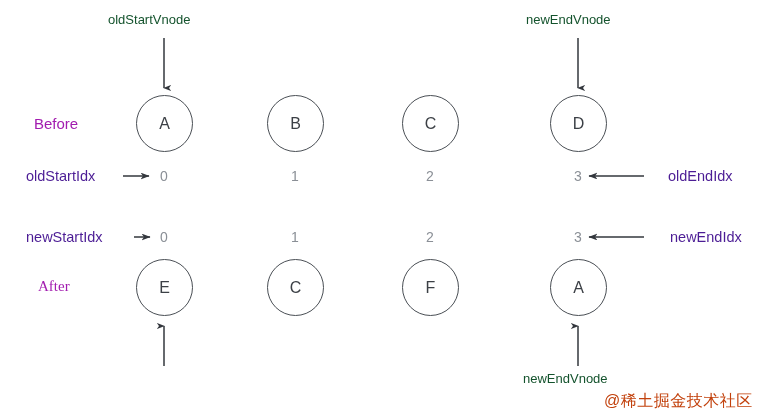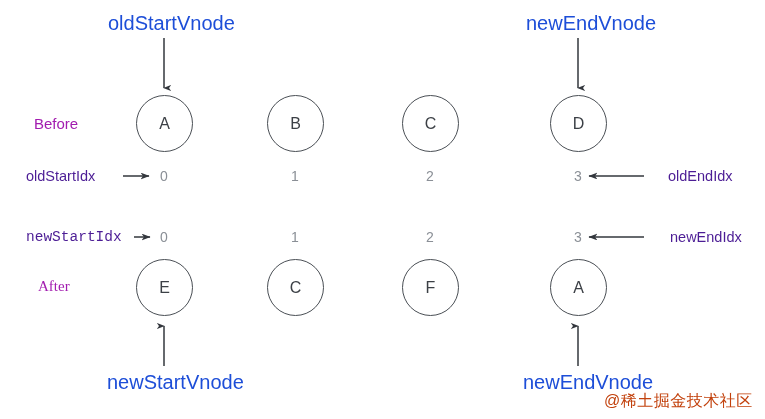--- a/index.html
+++ b/index.html
@@ -52,22 +52,22 @@
     text-align: center;
   }
   .ptr-label {
     position: absolute;
     font-size: 14.5px;
     color: #4c1d95;
     white-space: nowrap;
   }
   .vnode-label {
     position: absolute;
-    font-size: 20px;
-    color: #1d4ed8;
+    font-size: 13px;
+    color: #14532d;
     white-space: nowrap;
   }
   .watermark {
     position: absolute;
     font-size: 16px;
     color: #c2410c;
     white-space: nowrap;
     letter-spacing: 0.5px;
   }
 </style>
@@ -138,35 +138,34 @@
 
   <div class="ptr-label" style="left:26px; top:168px;">oldStartIdx</div>
 
   <div class="idx-num" style="left:145px; top:168px; width:38px;">0</div>
   <div class="idx-num" style="left:276px; top:168px; width:38px;">1</div>
   <div class="idx-num" style="left:411px; top:168px; width:38px;">2</div>
   <div class="idx-num" style="left:559px; top:168px; width:38px;">3</div>
 
   <div class="ptr-label" style="left:668px; top:168px;">oldEndIdx</div>
 
-  <div class="ptr-label" style="left:26px; top:229px;font-family:Liberation Mono, monospace;">newStartIdx</div>
+  <div class="ptr-label" style="left:26px; top:229px;">newStartIdx</div>
 
   <div class="idx-num" style="left:145px; top:229px; width:38px;">0</div>
   <div class="idx-num" style="left:276px; top:229px; width:38px;">1</div>
   <div class="idx-num" style="left:411px; top:229px; width:38px;">2</div>
   <div class="idx-num" style="left:559px; top:229px; width:38px;">3</div>
 
   <div class="ptr-label" style="left:670px; top:229px;">newEndIdx</div>
 
   <div class="row-label" style="left:38px; top:278px;font-family:Liberation Serif, serif;">After</div>
 
   <div class="node-circle" style="left:136px; top:259px;">E</div>
   <div class="node-circle" style="left:267px; top:259px;">C</div>
   <div class="node-circle" style="left:402px; top:259px;">F</div>
   <div class="node-circle" style="left:550px; top:259px;">A</div>
 
-  <div class="vnode-label" style="left:107px; top:371px;">newStartVnode</div>
 
   <div class="vnode-label" style="left:523px; top:371px;">newEndVnode</div>
 
   <div class="watermark" style="left:604px; top:391px;">@稀土掘金技术社区</div>
 
 </div>
 
 </body></html>

